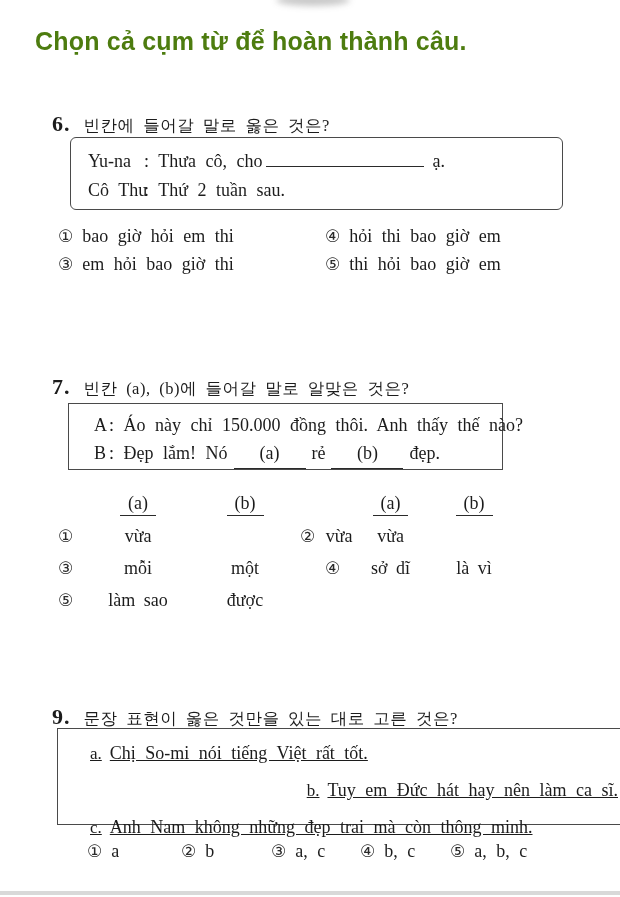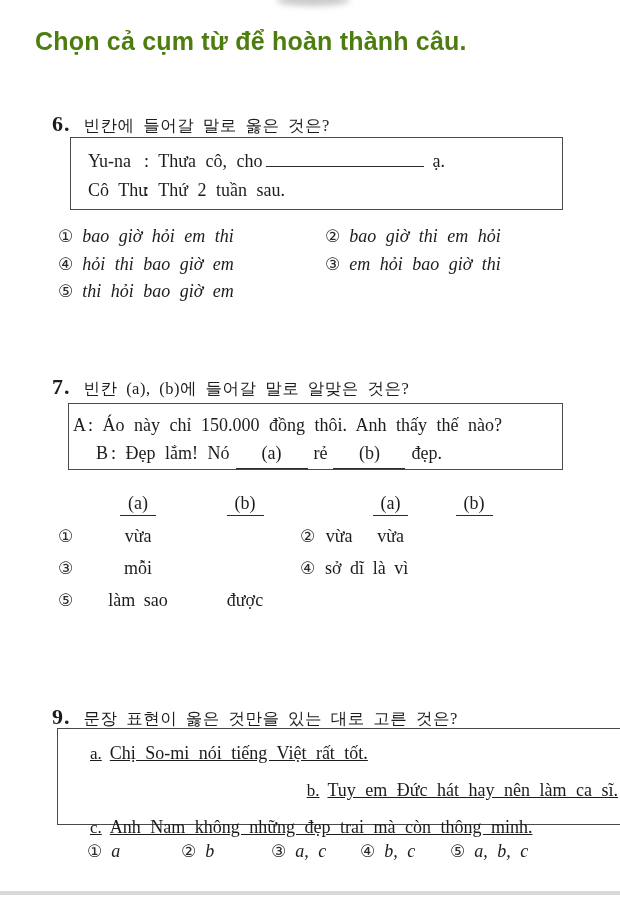--- a/index.html
+++ b/index.html
@@ -72,21 +72,21 @@
     font-size: 17px;
     color: #2a2a2a;
   }
 
   .opt-grid-2col {
     display: grid;
     grid-template-columns: 267px 267px;
     grid-auto-rows: 27.5px;
     font-size: 18px;
   }
-  .opt-cell { white-space: nowrap; word-spacing: 5px; font-style: italic; }
+  .opt-cell { white-space: nowrap; word-spacing: 5px; }
   .opt-cell .opt-text { margin-left: 9px; }
 
   
   .pair-table { font-size: 18px; }
   .pair-row {
     display: grid;
     grid-template-columns: 58px 28px 104px 110px 25px 28px 75px 92px;
     height: 32px; align-items: center;
   }
   .pair-row .cell { text-align: center; white-space: nowrap; word-spacing: 4px; }
@@ -118,60 +118,57 @@
 
 <div class="scan-smudge"></div>
 
 <h1 class="page-title">Chọn cả cụm từ để hoàn thành câu.</h1>
 
 <div class="abs q-header" style="top:95px; left:52px;">
   <span class="q-number">6.</span>
   <span class="q-prompt">빈칸에 들어갈 말로 옳은 것은?</span>
 </div>
 
-<div class="abs dialog-box" style="top:137px; left:70px; width:493px; height:73px; padding:8px 12px 8px 17px;">
+<div class="abs dialog-box" style="top:137px; left:70px; width:493px; height:73px; padding:8px 12px 8px 17px;border-radius:6px;">
   <div class="dialog-line" style="line-height:30px;">
     <span class="speaker" style="width:56px;">Yu-na</span><span>:</span>
     <span>Thưa cô, cho</span><span class="blank-long"></span><span>ạ.</span>
   </div>
   <div class="dialog-line" style="line-height:29px;">
     <span class="speaker" style="width:56px;">Cô Thu</span><span>:</span>
     <span>Thứ 2 tuần sau.</span>
   </div>
 </div>
 
 <div class="abs opt-grid-2col" style="top:226px; left:58px; width:540px;">
   <div class="opt-cell">
     <span class="marker">①</span><span class="opt-text">bao giờ hỏi em thi</span>
   </div>
   <div class="opt-cell">
-    <span class="marker">②</span><span class="opt-text">bao giờ thi em hỏi</span>
-  </div>
-  <div class="opt-cell">
     <span class="marker">④</span><span class="opt-text">hỏi thi bao giờ em</span>
   </div>
   <div class="opt-cell">
     <span class="marker">③</span><span class="opt-text">em hỏi bao giờ thi</span>
   </div>
   <div class="opt-cell">
     <span class="marker">⑤</span><span class="opt-text">thi hỏi bao giờ em</span>
   </div>
 </div>
 
 <div class="abs q-header" style="top:358px; left:52px;">
   <span class="q-number">7.</span>
   <span class="q-prompt">빈칸 (a), (b)에 들어갈 말로 알맞은 것은?</span>
 </div>
 
-<div class="abs dialog-box" style="top:403px; left:68px; width:495px; height:67px; padding:7px 10px 7px 4px;">
+<div class="abs dialog-box" style="top:403px; left:68px; width:435px; height:67px; padding:7px 10px 7px 25px;">
   <div class="dialog-line" style="line-height:28px;">
     <span class="speaker" style="width:15px;">A</span><span>:</span>
     <span>Áo này chỉ 150.000 đồng thôi. Anh thấy thế nào?</span>
   </div>
-  <div class="dialog-line" style="line-height:28px;margin-left:23px;">
+  <div class="dialog-line" style="line-height:28px;">
     <span class="speaker" style="width:15px;">B</span><span>:</span>
     <span>Đẹp lắm! Nó</span><span class="blank-label">(a)</span><span>rẻ</span><span class="blank-label">(b)</span><span>đẹp.</span>
   </div>
 </div>
 
 <div class="abs pair-table" style="top:488px; left:0; width:620px;">
   <div class="pair-row">
     <span class="cell"></span>
       <span class="cell"></span>
     <span class="cell"><span class="col-underline">(a)</span></span>
@@ -187,20 +184,21 @@
     <span class="cell">vừa</span>
     <span class="cell"></span>
     <span class="cell mcell marker">②</span>
     <span class="cell">vừa</span>
     <span class="cell">vừa</span>
   </div>
   <div class="pair-row">
     <span class="cell"></span>
     <span class="cell mcell marker">③</span>
     <span class="cell">mỗi</span>
+    <span class="cell">một</span>
     <span class="cell"></span>
     <span class="cell mcell marker">④</span>
     <span class="cell">sở dĩ</span>
     <span class="cell">là vì</span>
   </div>
   <div class="pair-row">
     <span class="cell"></span>
     <span class="cell mcell marker">⑤</span>
     <span class="cell">làm sao</span>
     <span class="cell">được</span>

